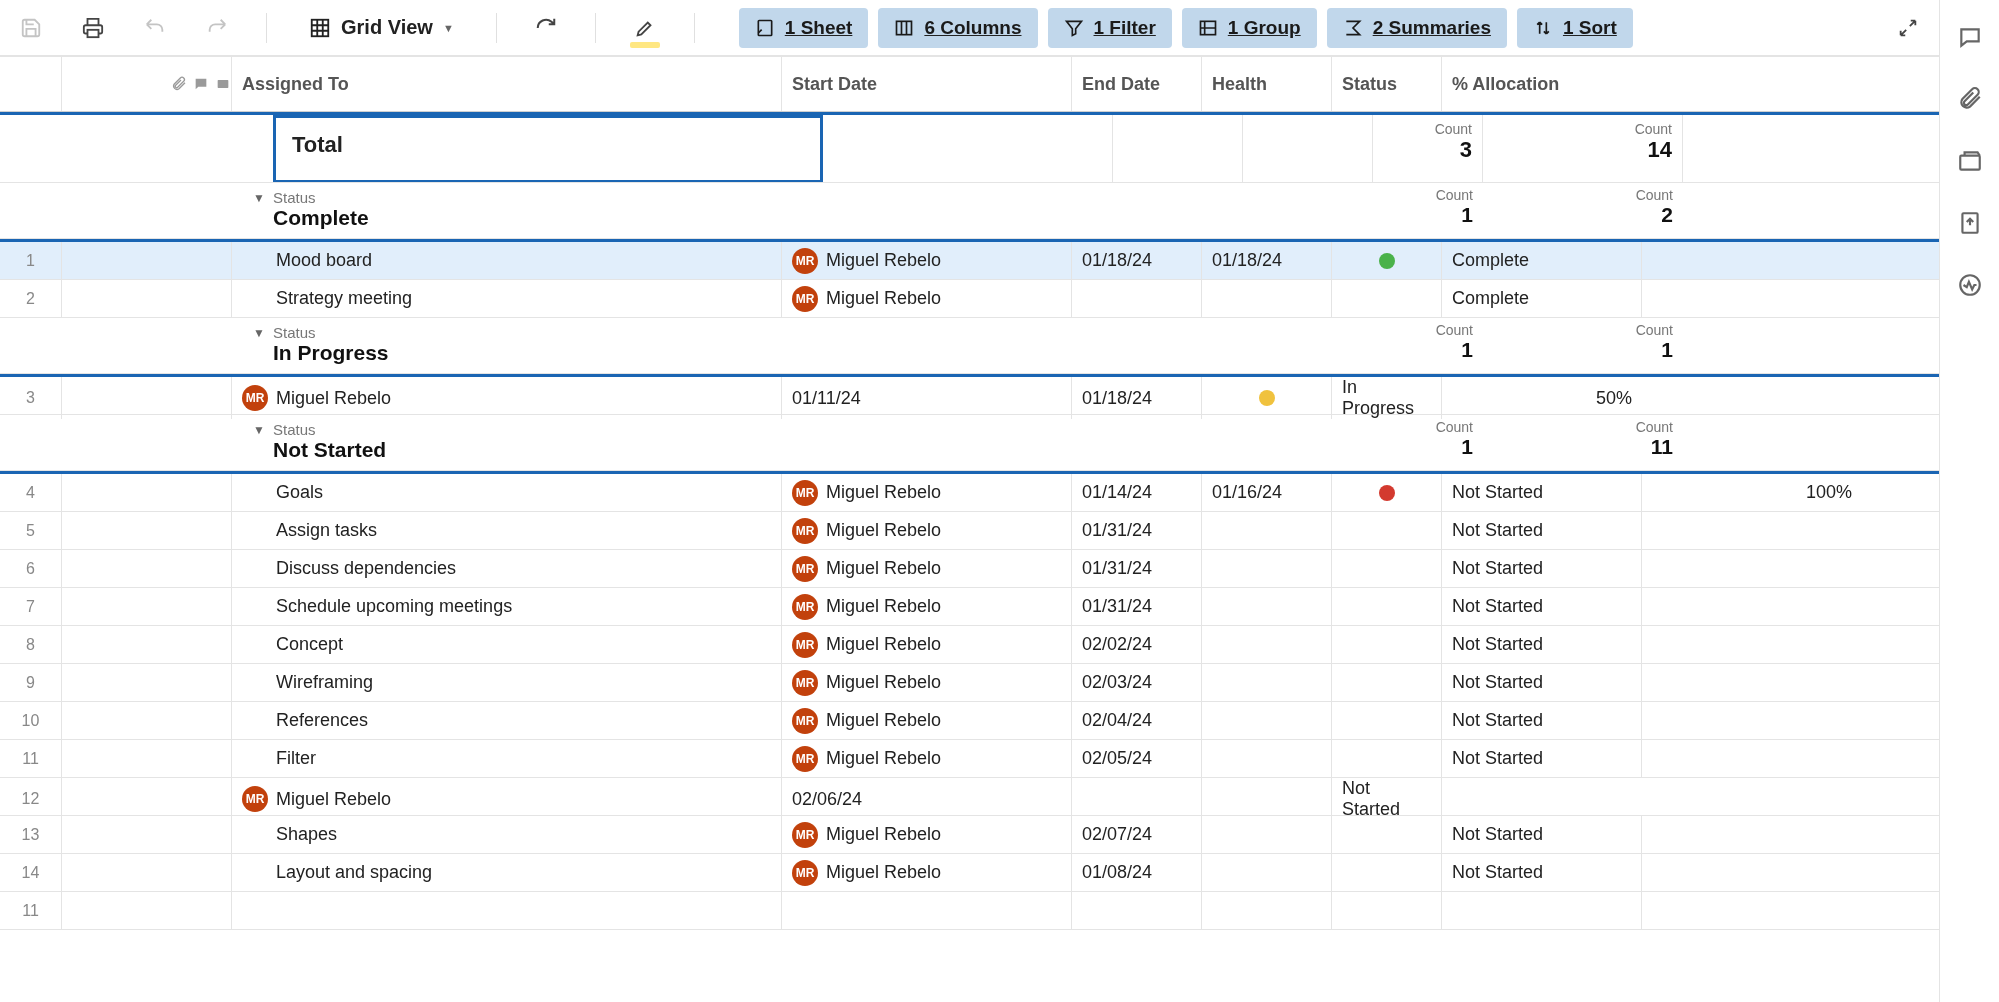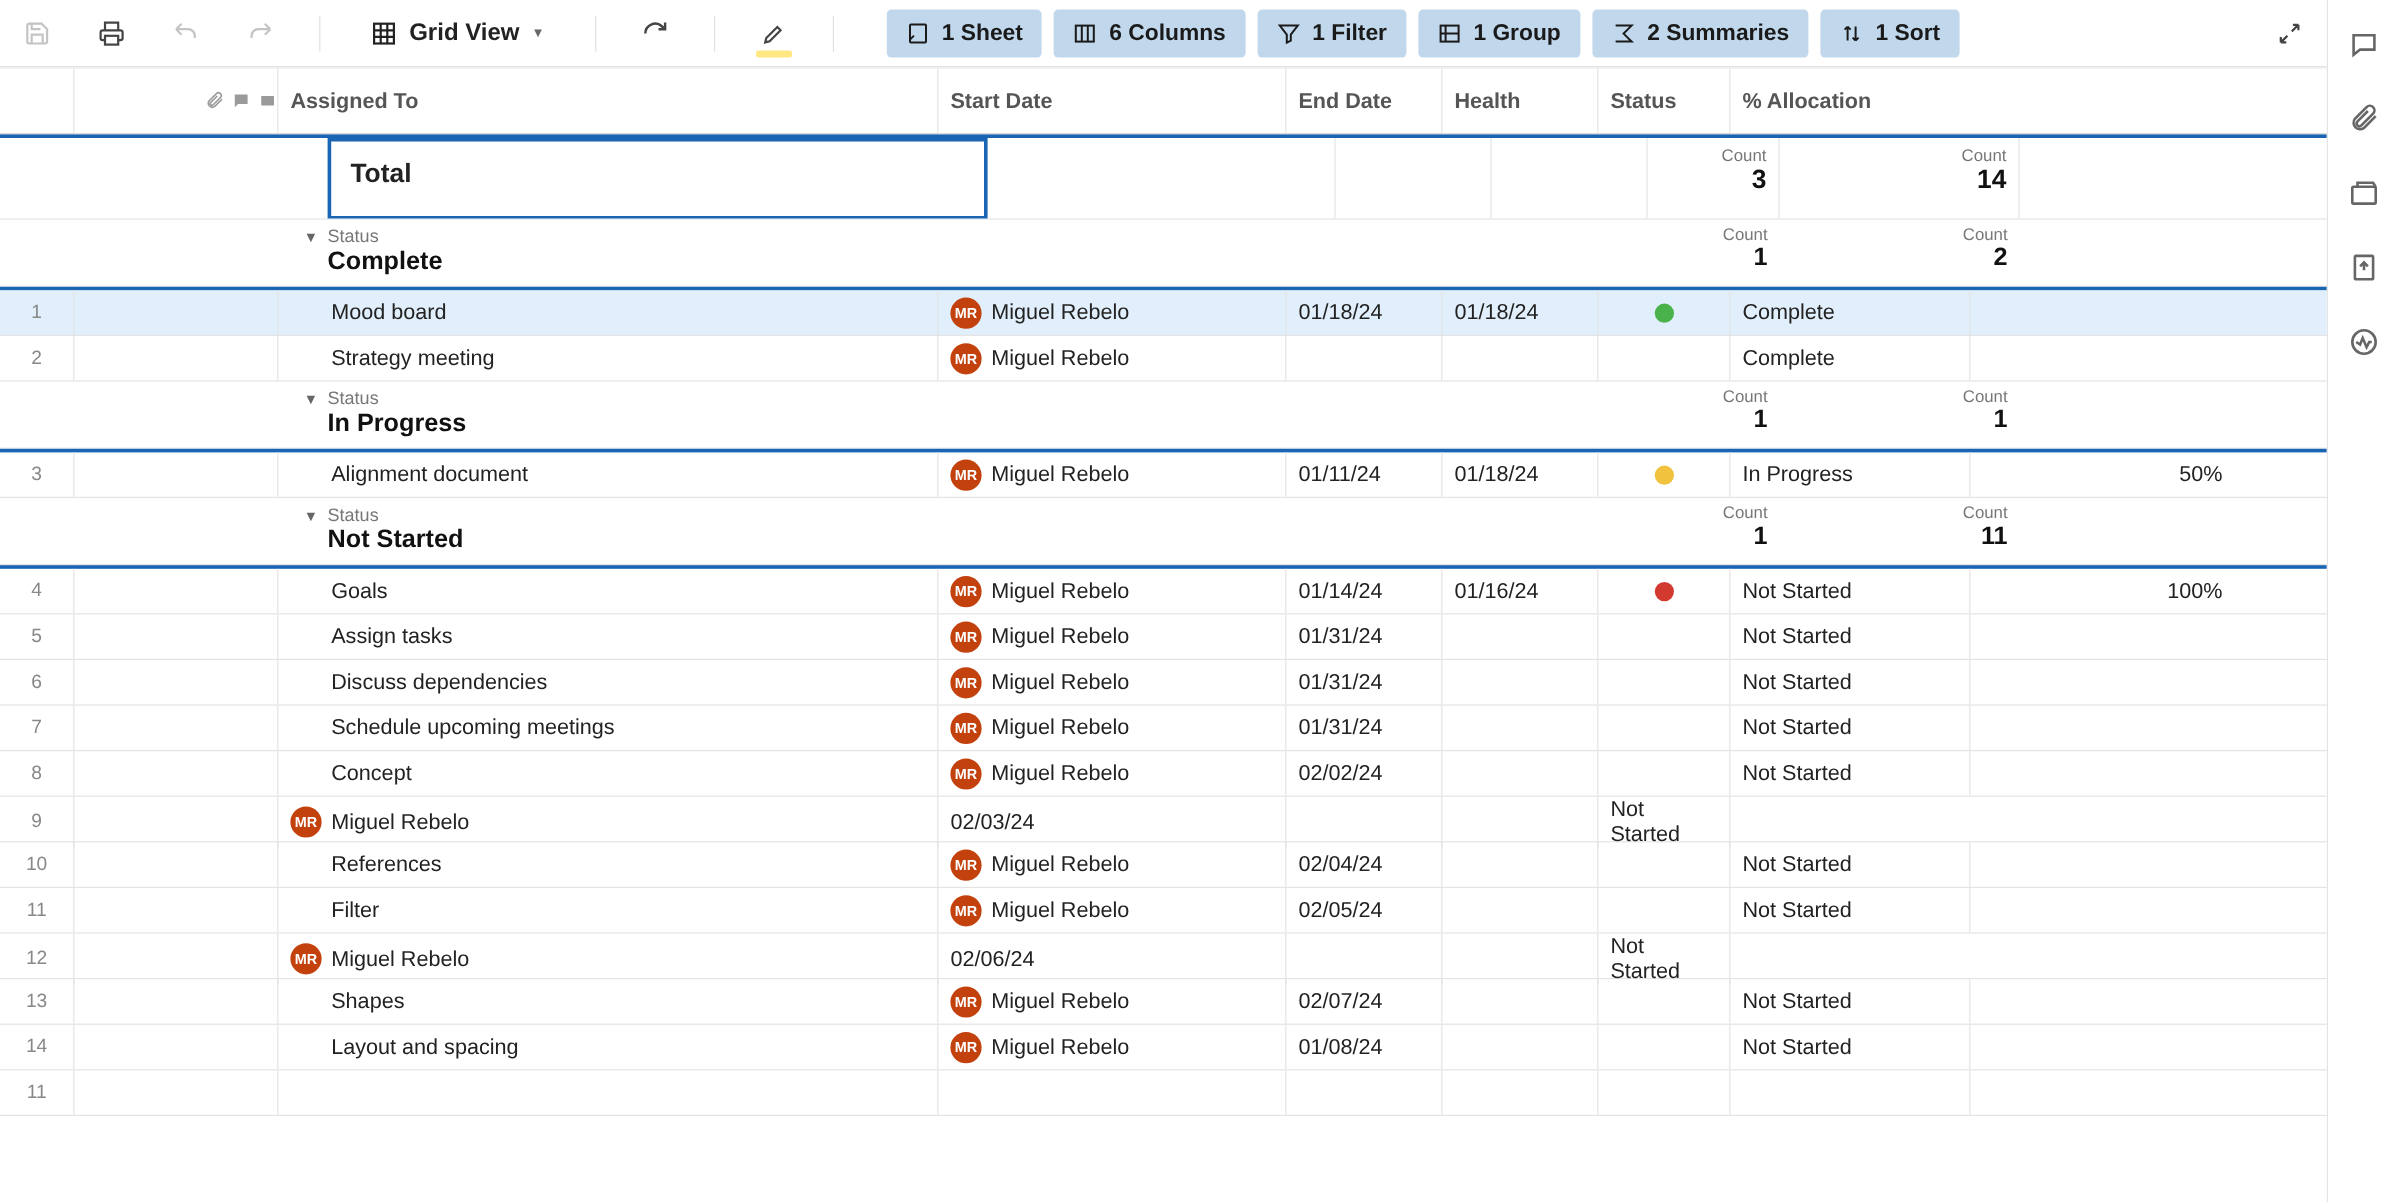--- a/index.html
+++ b/index.html
@@ -10,21 +10,21 @@
   .side .sicon { width: 26px; height: 26px; color: #666; display: flex; align-items: center; justify-content: center; cursor: pointer; }
 
   
   .toolbar { display: flex; align-items: center; height: 56px; padding: 0 12px; gap: 24px; border-bottom: 1px solid #e4e4e4; }
   .tbtn { height: 36px; display: inline-flex; align-items: center; justify-content: center; padding: 0 8px; border-radius: 4px; color: #444; cursor: pointer; }
   .tbtn.disabled { color: #c4c4c4; cursor: default; }
   .tbtn svg { width: 22px; height: 22px; }
   .sep { width: 1px; height: 30px; background: #e0e0e0; margin: 0 6px; }
   .viewbtn { height: 38px; display: inline-flex; align-items: center; gap: 10px; padding: 0 12px; border-radius: 4px; font-size: 20px; font-weight: 600; cursor: pointer; }
   .viewbtn .caret { font-size: 11px; color: #666; }
-  .pills { display: flex; gap: 10px; margin-left: 14px; }
+  .pills { display: flex; gap: 10px; margin-left: 14px; text-decoration: underline; }
   .pill { height: 40px; display: inline-flex; align-items: center; gap: 10px; background: #c1d7eb; border-radius: 4px; padding: 0 16px; font-size: 19px; font-weight: 600; color: #1a1a1a; cursor: pointer; }
   .pill svg { width: 20px; height: 20px; }
   .spacer { flex: 1; }
   .eraser-under { position: relative; }
   .eraser-under::after { content: ""; position: absolute; left: 4px; right: 4px; bottom: -2px; height: 6px; background: #ffe782; border-radius: 2px; }
 
   
   .grid { flex: 1; overflow: auto; position: relative; }
   .colhead { display: grid; grid-template-columns: 62px 170px 550px 290px 130px 130px 110px 200px 220px; height: 56px; border-bottom: 1px solid #d0d0d0; border-top: 1px solid #e4e4e4; align-items: center; font-weight: 600; color: #555; font-size: 18px; }
   .colhead > div { padding: 0 10px; border-right: 1px solid #e4e4e4; height: 100%; display: flex; align-items: center; }
@@ -277,21 +277,20 @@
     <div class="count">
               <div>Count</div>
               <div class="countnum">1</div>
             </div>
     <div></div>
   </div>
           <div class="thickline"></div>
           <div class="datarow">
       <div class="numcell">3</div>
       <div class="blankcell"></div>
-      <div class="primcell">Alignment document</div>
       <div class="assigned">
               <span class="avatar">MR</span>
               <span>Miguel Rebelo</span>
             </div>
       <div>01/11/24</div>
       <div>01/18/24</div>
       <div class="healthcell">
               <span class="dot yellow"></span>
             </div>
       <div>In Progress</div>
@@ -386,20 +385,21 @@
             </div>
       <div>02/02/24</div>
       <div></div>
       <div class="healthcell"></div>
       <div>Not Started</div>
       <div class="alloccell cellright"></div>
     </div>
           <div class="datarow">
       <div class="numcell">9</div>
       <div class="blankcell"></div>
+      <div class="primcell">Wireframing</div>
       <div class="assigned">
               <span class="avatar">MR</span>
               <span>Miguel Rebelo</span>
             </div>
       <div>02/03/24</div>
       <div></div>
       <div class="healthcell"></div>
       <div>Not Started</div>
       <div class="alloccell cellright"></div>
     </div>

